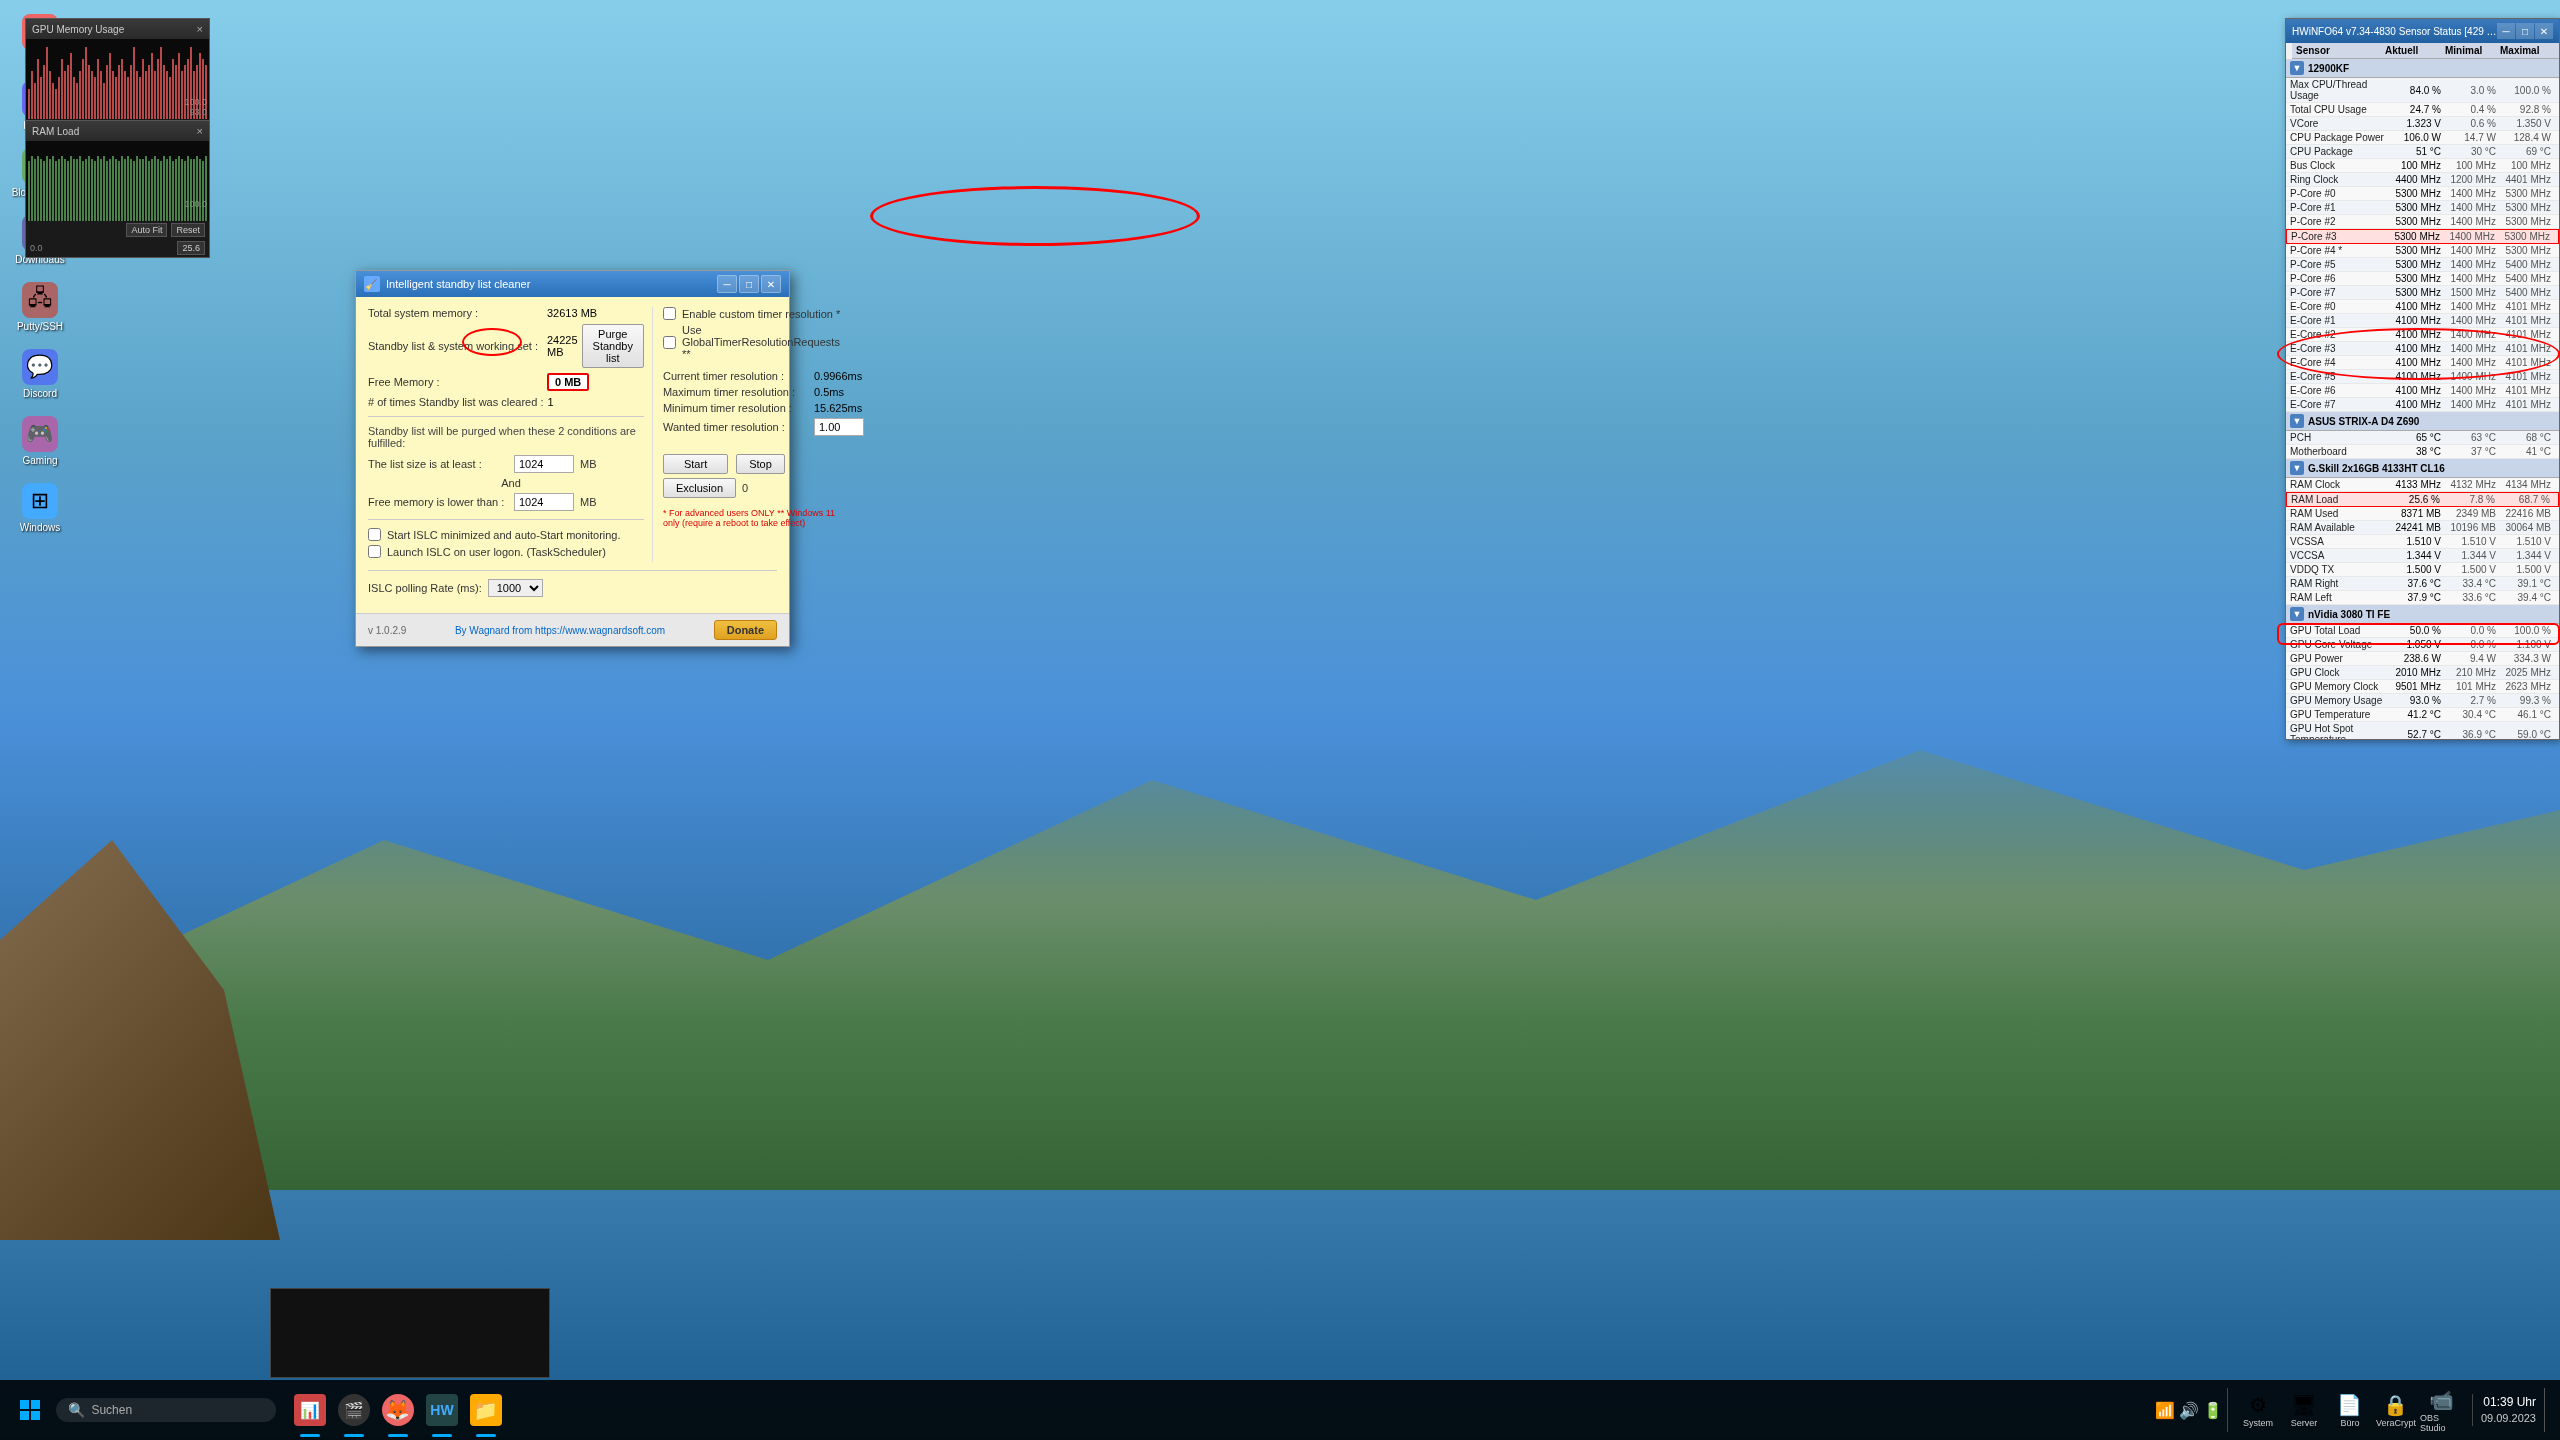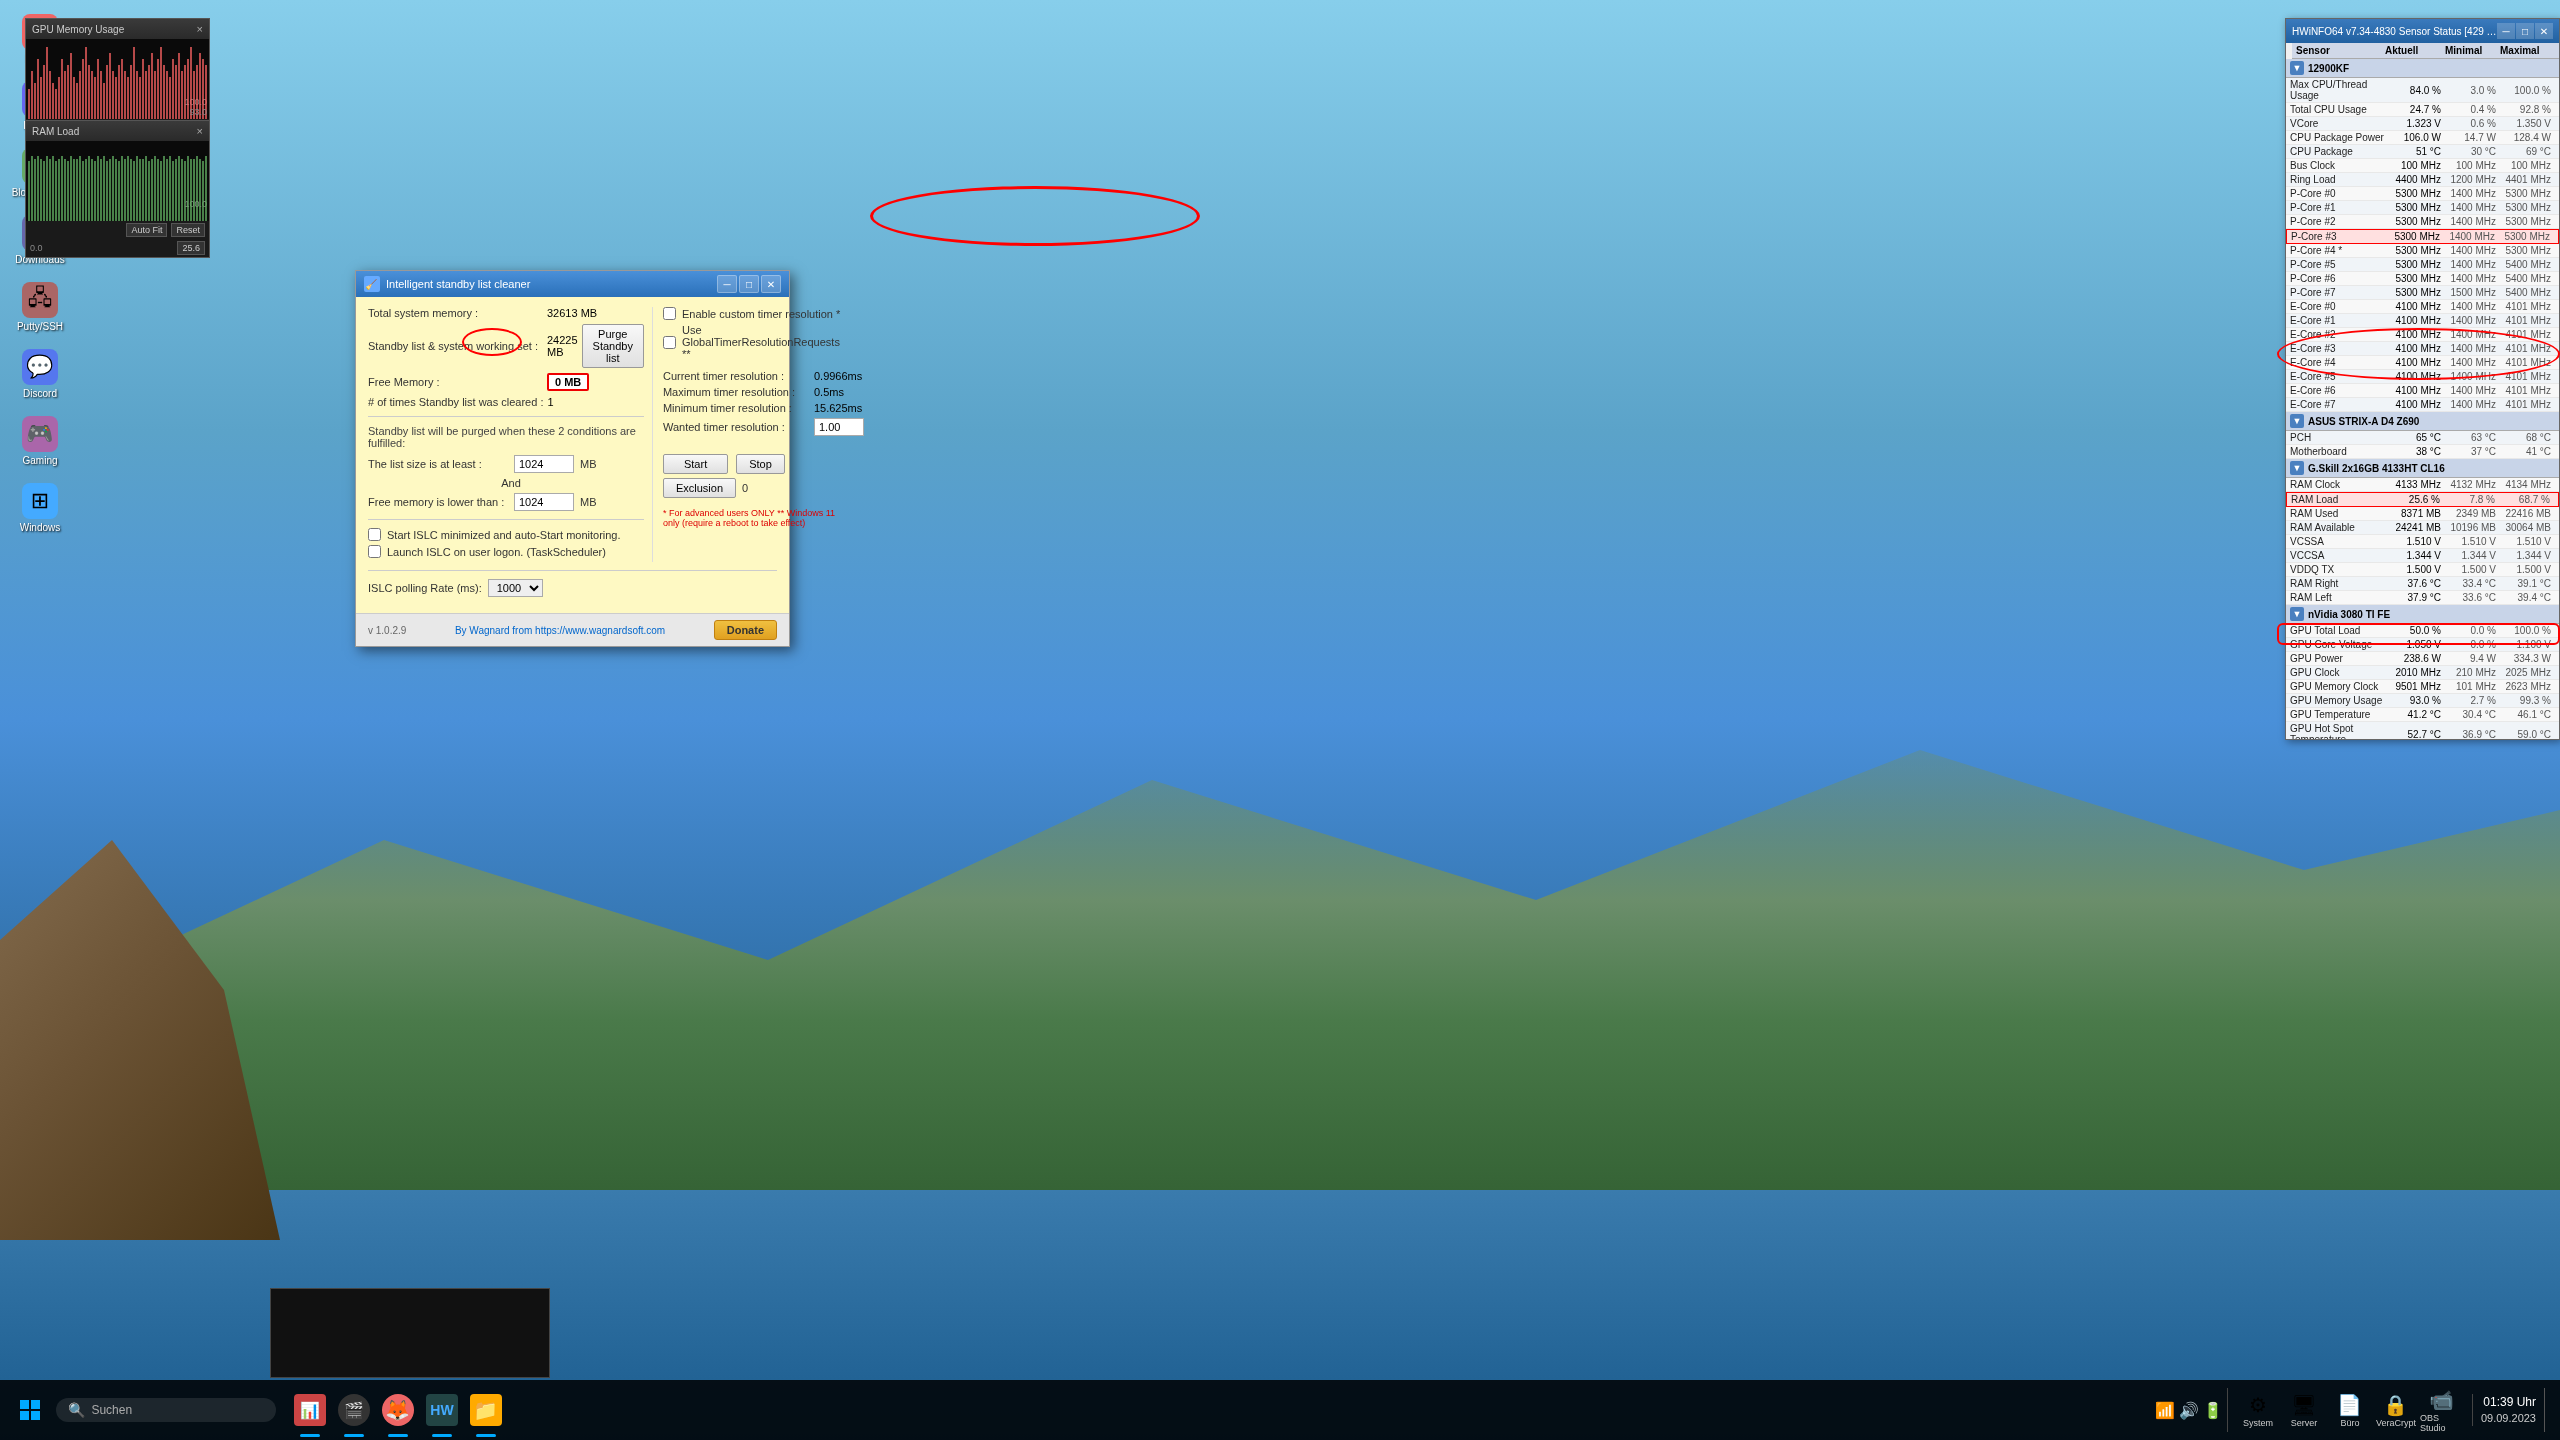--- a/index.html
+++ b/index.html
@@ -1055,21 +1055,21 @@
       <span class="hw-min">30 °C</span>
       <span class="hw-max">69 °C</span>
     </div>
         <div class="hw-row">
       <span class="hw-sensor-name">Bus Clock</span>
       <span class="hw-current">100 MHz</span>
       <span class="hw-min">100 MHz</span>
       <span class="hw-max">100 MHz</span>
     </div>
         <div class="hw-row">
-      <span class="hw-sensor-name">Ring Load</span>
+      <span class="hw-sensor-name">Ring Clock</span>
       <span class="hw-current">4400 MHz</span>
       <span class="hw-min">1200 MHz</span>
       <span class="hw-max">4401 MHz</span>
     </div>
         <div class="hw-row">
       <span class="hw-sensor-name">P-Core #0</span>
       <span class="hw-current">5300 MHz</span>
       <span class="hw-min">1400 MHz</span>
       <span class="hw-max">5300 MHz</span>
     </div>

